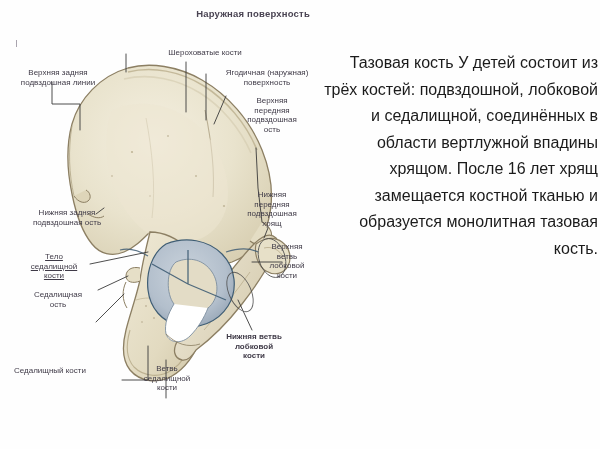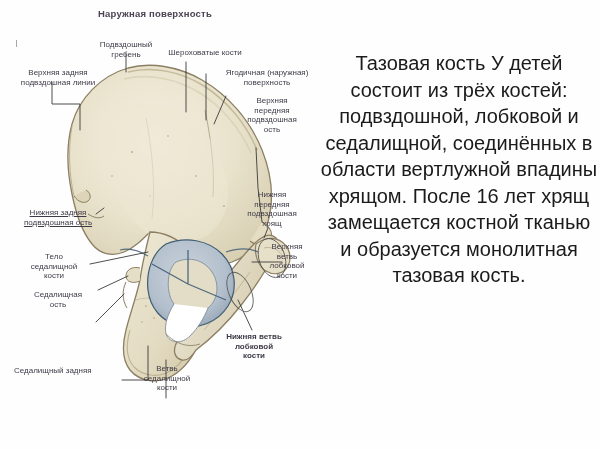--- a/index.html
+++ b/index.html
@@ -18,21 +18,21 @@
   
   #diagram-panel {
     position: absolute;
     left: 0; top: 0;
     width: 320px; height: 449px;
   }
   #diagram-title {
     position: absolute;
     left: 0; top: 8px;
     width: 310px;
-    text-align: center;
+    text-align: right;
     font-size: 9.5px;
     font-weight: bold;
     color: #4a4453;
     letter-spacing: .2px;
   }
   #tiny-tick {
     position: absolute;
     left: 16px; top: 40px;
     width: 1px; height: 7px;
     background: #a9a4ae;
@@ -52,22 +52,22 @@
     white-space: pre-line;
   }
   .c-center { text-align: center; }
   .c-left   { text-align: left; }
 
   
   #description {
     position: absolute;
     left: 320px; top: 50px;
     width: 278px;
-    text-align: center;
-    font-size: 20px;
+    text-align: right;
+    font-size: 16px;
     line-height: 26.5px;
     color: #1b1b1b;
     font-family: "Liberation Sans", sans-serif;
   }
 </style>
 </head>
 <body>
 
 <div id="page">
 
@@ -235,53 +235,51 @@
         <path d="M122,380 L148,380 L148,346"></path>
 
         <path d="M166,398 L166,360"></path>
 
         <path d="M252,262 L282,262"></path>
 
         <path d="M238,300 L252,330"></path>
       </g>
     </svg>
 
-    <div class="callout c-center" style="left:72px; top:40px; width:108px;">Подвздошный
-гребень</div>
 
     <div class="callout c-center" style="left:150px; top:48px; width:110px;">Шероховатые кости</div>
 
     <div class="callout c-center" style="left:204px; top:68px; width:126px;">Ягодичная (наружная)
 поверхность</div>
 
     <div class="callout c-center" style="left:6px; top:68px; width:104px;">Верхняя задняя
 подвздошная линии</div>
 
     <div class="callout c-center" style="left:232px; top:96px; width:80px;">Верхняя
 передняя
 подвздошная
 ость</div>
 
     <div class="callout c-center" style="left:232px; top:190px; width:80px;">Нижняя
 передняя
 подвздошная
 хрящ</div>
 
-    <div class="callout c-center" style="left:4px; top:208px; width:108px;text-decoration:underline;">Нижняя задняя
+    <div class="callout c-center" style="left:13px; top:208px; width:108px;">Нижняя задняя
 подвздошная ость</div>
 
-    <div class="callout c-center" style="left:18px; top:252px; width:72px;">Тело
+    <div class="callout c-center" style="left:18px; top:252px; width:72px;text-decoration:underline;">Тело
 седалищной
 кости</div>
 
     <div class="callout c-center" style="left:22px; top:290px; width:72px;">Седалищная
 ость</div>
 
 
-    <div class="callout c-left" style="left:14px; top:366px; width:110px;">Седалищный задняя</div>
+    <div class="callout c-left" style="left:14px; top:366px; width:110px;">Седалищный кости</div>
 
     <div class="callout c-center" style="left:132px; top:364px; width:70px;">Ветвь
 седалищной
 кости</div>
 
     <div class="callout c-center" style="left:258px; top:242px; width:58px;">Верхняя
 ветвь
 лобковой
 кости</div>
 

